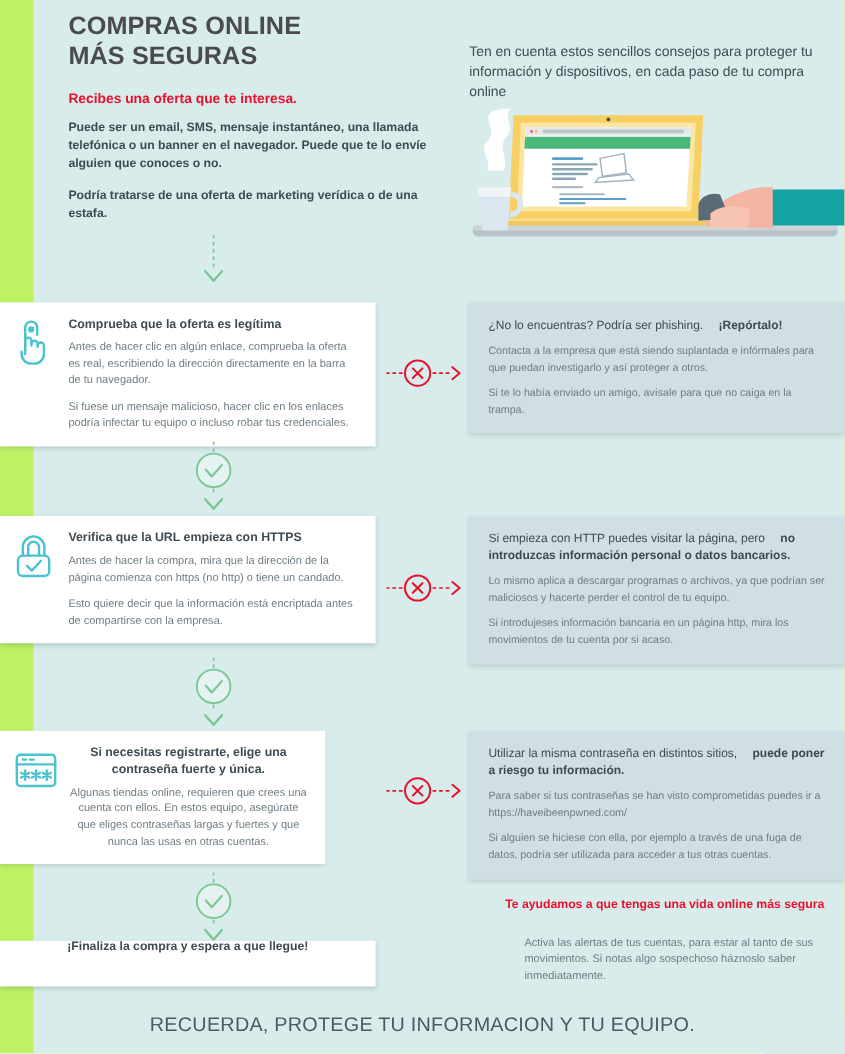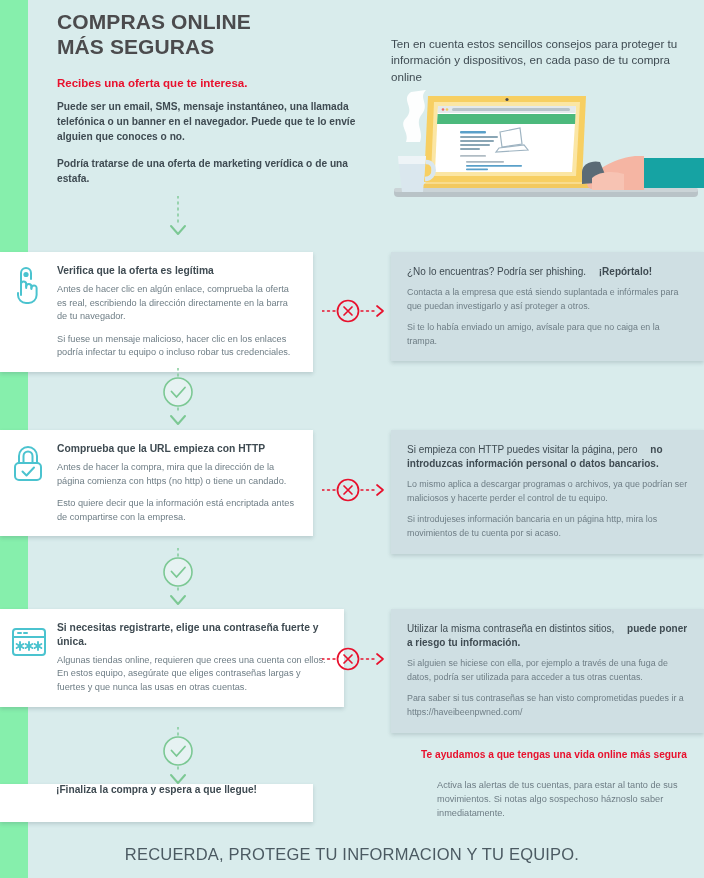--- a/index.html
+++ b/index.html
@@ -8,21 +8,21 @@
     background: #ffffff;
   }
   body {
     font-family: "Liberation Sans", sans-serif;
   }
   #page {
     position: relative;
     width: 704px;
     height: 878px;
     overflow: hidden;
-    background: #86efac;
+    background: #bef264;
   }
   
   #bg-panel {
     position: absolute;
     left: 28px;
     top: 0;
     width: 676px;
     height: 878px;
     background: #d9ecec;
   }
@@ -294,21 +294,21 @@
       <span class="card-icon">
         <svg width="40" height="44" viewBox="0 0 40 44" xmlns="http://www.w3.org/2000/svg" fill="none" stroke="#4bc3cf" stroke-width="2" stroke-linecap="round" stroke-linejoin="round">
           <path d="M13 14 L13 8 A5 5 0 0 1 23 8 L23 14"></path>
           <circle cx="18" cy="9.5" r="2.6" fill="#4bc3cf" stroke="none"></circle>
           <path d="M13 14 L13 26 L13 30"></path>
           <path d="M13 24 L13 19 A2.6 2.6 0 0 1 18.2 19 L18.2 23"></path>
           <path d="M18.2 21.5 A2.6 2.6 0 0 1 23.4 21.5 L23.4 24"></path>
           <path d="M23.4 23 A2.6 2.6 0 0 1 28.6 23 L28.6 30 A8 8 0 0 1 20.6 38 L18 38 A8 8 0 0 1 10 30 L10 28"></path>
         </svg>
       </span>
-      <p class="card-title">Verifica que la oferta es legítima</p>
+      <p class="card-title">Comprueba que la oferta es legítima</p>
       <p class="card-text">Antes de hacer clic en algún enlace, comprueba la oferta es real, escribiendo la dirección directamente en la barra de tu navegador.</p>
       <p class="card-text">Si fuese un mensaje malicioso, hacer clic en los enlaces podría infectar tu equipo o incluso robar tus credenciales.</p>
     </div>
   </div>
 
   <div class="x-connector" style="top:298px;">
     <svg width="68" height="26" viewBox="0 0 68 26" xmlns="http://www.w3.org/2000/svg">
       <line x1="0" y1="13" x2="14" y2="13" stroke="#e8112d" stroke-width="1.4" stroke-dasharray="2 3.5" stroke-linecap="round"></line>
       <circle cx="26" cy="13" r="10.5" stroke="#e8112d" stroke-width="1.7" fill="none"></circle>
       <path d="M22 9 L30 17 M30 9 L22 17" stroke="#e8112d" stroke-width="1.7" stroke-linecap="round"></path>
@@ -336,21 +336,21 @@
   <div class="card-left" style="top:430px; width:313px;">
     <div class="card-inner">
       <span class="card-icon">
         <svg width="40" height="44" viewBox="0 0 40 44" xmlns="http://www.w3.org/2000/svg" fill="none" stroke="#4bc3cf" stroke-width="2" stroke-linecap="round" stroke-linejoin="round">
           <path d="M11 20 L11 13 A9 9 0 0 1 29 13 L29 20"></path>
           <path d="M15.5 20 L15.5 13 A4.5 4.5 0 0 1 24.5 13 L24.5 20"></path>
           <rect x="7" y="20" width="26" height="17" rx="4"></rect>
           <path d="M14.5 28.5 L18.5 32.5 L26 24.5"></path>
         </svg>
       </span>
-      <p class="card-title">Comprueba que la URL empieza con HTTP</p>
+      <p class="card-title">Verifica que la URL empieza con HTTPS</p>
       <p class="card-text">Antes de hacer la compra, mira que la dirección de la página comienza con https (no http) o tiene un candado.</p>
       <p class="card-text">Esto quiere decir que la información está encriptada antes de compartirse con la empresa.</p>
     </div>
   </div>
 
   <div class="x-connector" style="top:477px;">
     <svg width="68" height="26" viewBox="0 0 68 26" xmlns="http://www.w3.org/2000/svg">
       <line x1="0" y1="13" x2="14" y2="13" stroke="#e8112d" stroke-width="1.4" stroke-dasharray="2 3.5" stroke-linecap="round"></line>
       <circle cx="26" cy="13" r="10.5" stroke="#e8112d" stroke-width="1.7" fill="none"></circle>
       <path d="M22 9 L30 17 M30 9 L22 17" stroke="#e8112d" stroke-width="1.7" stroke-linecap="round"></path>
@@ -368,21 +368,21 @@
   <div class="flow-node" style="top:548px;">
     <svg width="52" height="62" viewBox="0 0 52 62" xmlns="http://www.w3.org/2000/svg">
       <line x1="26" y1="0" x2="26" y2="8" stroke="#7cc894" stroke-width="1.4" stroke-dasharray="2 4" stroke-linecap="round"></line>
       <circle cx="26" cy="24" r="14" stroke="#7cc894" stroke-width="1.6" fill="#ffffff" fill-opacity="0.35"></circle>
       <path d="M19.5 23.5 L24.5 29 L33 19.5" stroke="#7cc894" stroke-width="1.8" fill="none" stroke-linecap="round" stroke-linejoin="round"></path>
       <line x1="26" y1="40" x2="26" y2="46" stroke="#7cc894" stroke-width="1.4" stroke-dasharray="2 4" stroke-linecap="round"></line>
       <path d="M19 48 L26 56 L33 48" stroke="#7cc894" stroke-width="2" fill="none" stroke-linecap="round" stroke-linejoin="round"></path>
     </svg>
   </div>
 
-  <div class="card-left" style="top:609px; width:344px;">
+  <div class="card-left" style="top:609px; width:271px;text-align:center;">
     <div class="card-inner">
       <span class="card-icon">
         <svg width="42" height="40" viewBox="0 0 42 40" xmlns="http://www.w3.org/2000/svg" fill="none" stroke="#4bc3cf" stroke-width="2" stroke-linecap="round" stroke-linejoin="round">
           <rect x="5" y="7" width="32" height="26" rx="3"></rect>
           <line x1="5" y1="15" x2="37" y2="15"></line>
           <line x1="10" y1="11" x2="13" y2="11"></line>
           <line x1="16" y1="11" x2="19" y2="11"></line>
           <g stroke-width="1.9">
             <path d="M12 20 L12 28 M8.6 22 L15.4 26 M15.4 22 L8.6 26"></path>
             <path d="M21 20 L21 28 M17.6 22 L24.4 26 M24.4 22 L17.6 26"></path>
@@ -400,22 +400,22 @@
       <line x1="0" y1="13" x2="14" y2="13" stroke="#e8112d" stroke-width="1.4" stroke-dasharray="2 3.5" stroke-linecap="round"></line>
       <circle cx="26" cy="13" r="10.5" stroke="#e8112d" stroke-width="1.7" fill="none"></circle>
       <path d="M22 9 L30 17 M30 9 L22 17" stroke="#e8112d" stroke-width="1.7" stroke-linecap="round"></path>
       <line x1="39" y1="13" x2="52" y2="13" stroke="#e8112d" stroke-width="1.4" stroke-dasharray="2 3.5" stroke-linecap="round"></line>
       <path d="M55 8 L61 13 L55 18" stroke="#e8112d" stroke-width="1.7" fill="none" stroke-linecap="round" stroke-linejoin="round"></path>
     </svg>
   </div>
 
   <div class="card-right" style="top:609px;">
     <p class="card-right-lead"><span>Utilizar la misma contraseña en distintos sitios, </span><b>puede poner a riesgo tu información.</b></p>
+    <p class="card-right-text">Para saber si tus contraseñas se han visto comprometidas puedes ir a https://haveibeenpwned.com/</p>
     <p class="card-right-text">Si alguien se hiciese con ella, por ejemplo a través de una fuga de datos, podría ser utilizada para acceder a tus otras cuentas.</p>
-    <p class="card-right-text">Para saber si tus contraseñas se han visto comprometidas puedes ir a https://haveibeenpwned.com/</p>
   </div>
 
   <div class="flow-node" style="top:727px;">
     <svg width="52" height="62" viewBox="0 0 52 62" xmlns="http://www.w3.org/2000/svg">
       <line x1="26" y1="0" x2="26" y2="8" stroke="#7cc894" stroke-width="1.4" stroke-dasharray="2 4" stroke-linecap="round"></line>
       <circle cx="26" cy="24" r="14" stroke="#7cc894" stroke-width="1.6" fill="#ffffff" fill-opacity="0.35"></circle>
       <path d="M19.5 23.5 L24.5 29 L33 19.5" stroke="#7cc894" stroke-width="1.8" fill="none" stroke-linecap="round" stroke-linejoin="round"></path>
       <line x1="26" y1="40" x2="26" y2="46" stroke="#7cc894" stroke-width="1.4" stroke-dasharray="2 4" stroke-linecap="round"></line>
       <path d="M19 48 L26 56 L33 48" stroke="#7cc894" stroke-width="2" fill="none" stroke-linecap="round" stroke-linejoin="round"></path>
     </svg>

